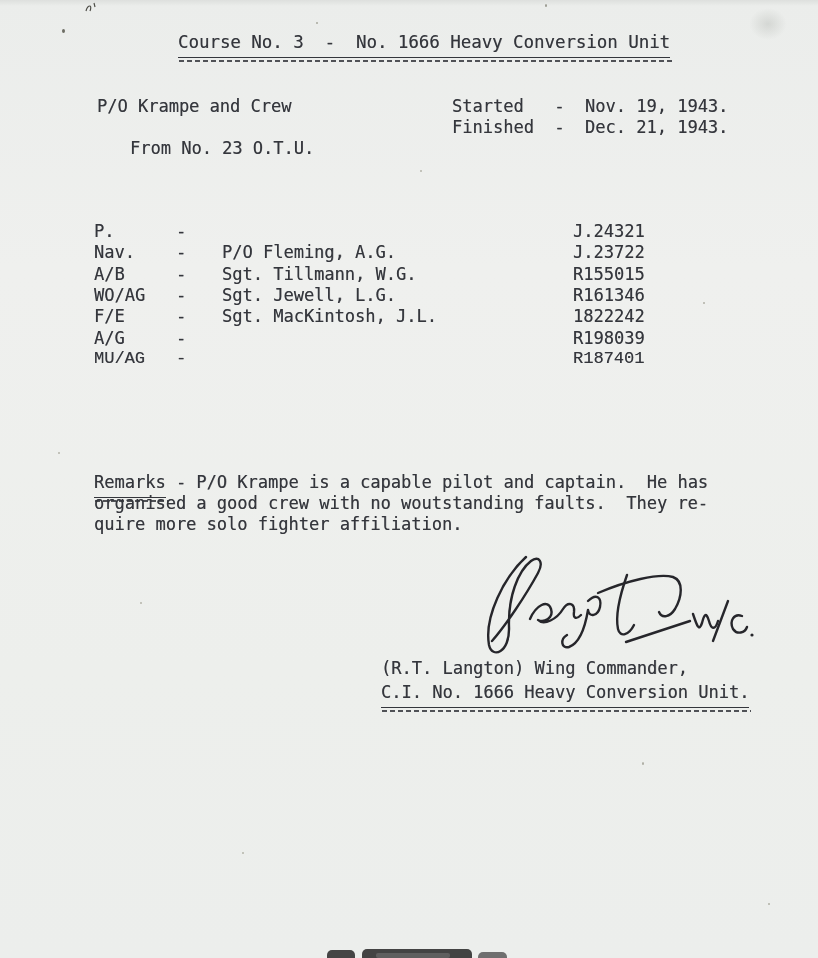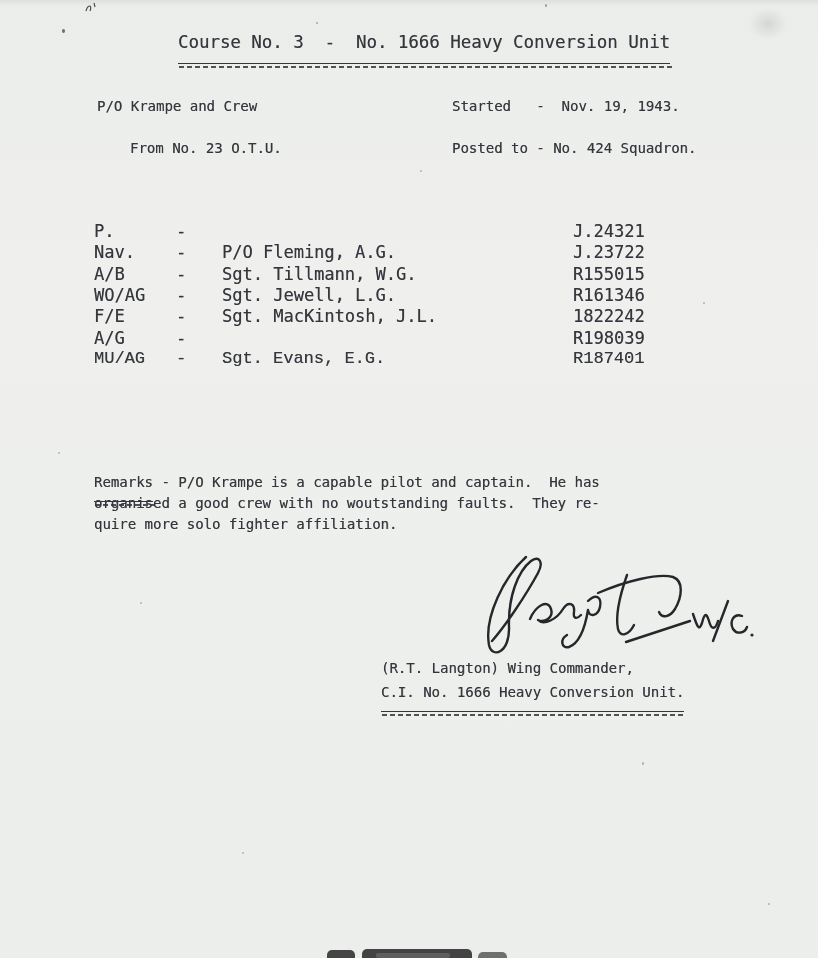--- a/index.html
+++ b/index.html
@@ -9,26 +9,26 @@
     font-family:"DejaVu Sans Mono","Liberation Mono",monospace;
     color:#34363c;
   }
   #canvas::before { 
     content:""; position:absolute; left:0; top:0; right:0; height:6px;
     background:linear-gradient(180deg, rgba(100,105,100,0.10), rgba(100,105,100,0));
     pointer-events:none;
   }
   .line {
     position:absolute; white-space:pre;
-    font-size:14px; line-height:20px;
+    font-size:17px; line-height:20px;
     text-shadow: 0.3px 0.4px 0.6px rgba(48,50,56,0.55);
   }
   .title { font-size:17.4px; }
   
-  .tw-u { position:relative; border-bottom:1.8px solid currentColor; padding-bottom:11px; }
+  .tw-u { position:relative; border-bottom:1.8px solid currentColor; padding-bottom:5px; }
   .tw-u::after {
     content:""; position:absolute; left:1px; right:-2px; bottom:-4.5px; height:1.7px;
     background:repeating-linear-gradient(90deg, currentColor 0 5px, transparent 5px 8px);
     opacity:0.85;
   }
   .crew-row { position:absolute; left:94px; width:640px; height:21px; }
   .crew-row span { position:absolute; top:0; white-space:pre; font-size:17px; line-height:20px;
                    text-shadow:0.3px 0.4px 0.6px rgba(48,50,56,0.55); }
   .c-role { left:0; }
   .c-dash { left:82px; }
@@ -69,21 +69,21 @@
   <div class="speck" style="left:642px; top:762px; width:2px; height:3px; background:#adada3;"></div>
   <div class="speck" style="left:242px; top:852px; width:2px; height:2px; background:#b4b4aa;"></div>
   <div class="speck" style="left:768px; top:903px; width:2px; height:2px; background:#b0b0a6;"></div>
   <div class="speck" style="left:58px;  top:452px; width:2px; height:2px; background:#b4b4aa;"></div>
 
   <div class="line title" style="left:178px; top:32px;"><span class="tw-u">Course No. 3  -  No. 1666 Heavy Conversion Unit</span></div>
 
   <div class="line" style="left:97px;  top:96px;">P/O Krampe and Crew</div>
   <div class="line" style="left:130px; top:138px;text-align:right;">From No. 23 O.T.U.</div>
   <div class="line" style="left:452px; top:96px;">Started   -  Nov. 19, 1943.</div>
-  <div class="line" style="left:452px; top:138px;">Posted to - No. 424 Squadron.</div>
+  <div class="line" style="left:452px; top:117px;">Finished  -  Dec. 21, 1943.</div>
 
   <div class="crew-row" style="top:221px;">
     <span class="c-role">P.</span>
     <span class="c-dash">-</span>
     <span class="c-num">J.24321</span>
   </div>
   <div class="crew-row" style="top:242px;">
     <span class="c-role">Nav.</span>
     <span class="c-dash">-</span>
     <span class="c-name">P/O Fleming, A.G.</span>
@@ -108,21 +108,20 @@
     <span class="c-num">1822242</span>
   </div>
   <div class="crew-row" style="top:328px;">
     <span class="c-role">A/G</span>
     <span class="c-dash">-</span>
     <span class="c-num">R198039</span>
   </div>
   <div class="crew-row" style="top:349px;font-family:Liberation Mono, monospace;">
     <span class="c-role">MU/AG</span>
     <span class="c-dash">-</span>
-    <span class="c-name">Sgt. Evans, E.G.</span>
     <span class="c-num">R187401</span>
   </div>
 
 
   <div class="line" style="left:94px; top:472px;"><span class="tw-u">Remarks</span><span> - P/O Krampe is a capable pilot and captain.  He has</span></div>
   <div class="line" style="left:94px; top:493px;">organised a good crew with no woutstanding faults.  They re-</div>
   <div class="line" style="left:94px; top:514px;">quire more solo fighter affiliation.</div>
 
   <svg id="signature" viewBox="0 0 340 112">
     <path d="M 96,8 C 74,28 54,68 59,96 C 62,110 80,104 79,78 C 78,48 88,22 101,12 C 109,6 114,13 108,24 C 96,46 76,76 62,92"></path>

